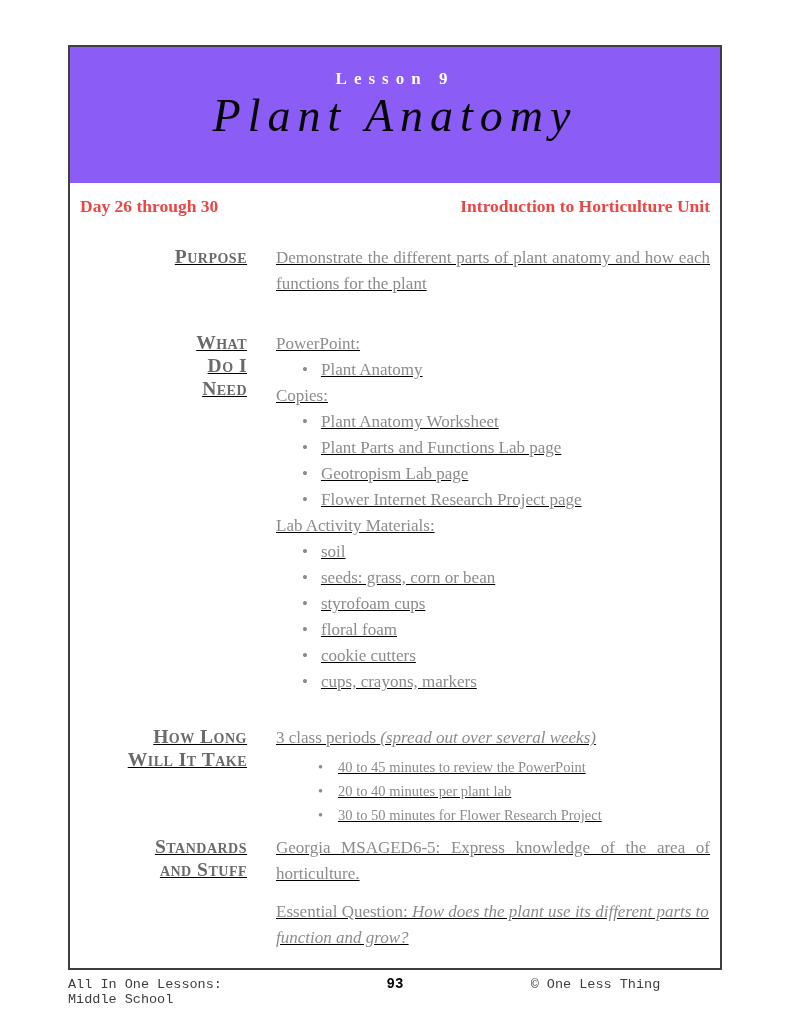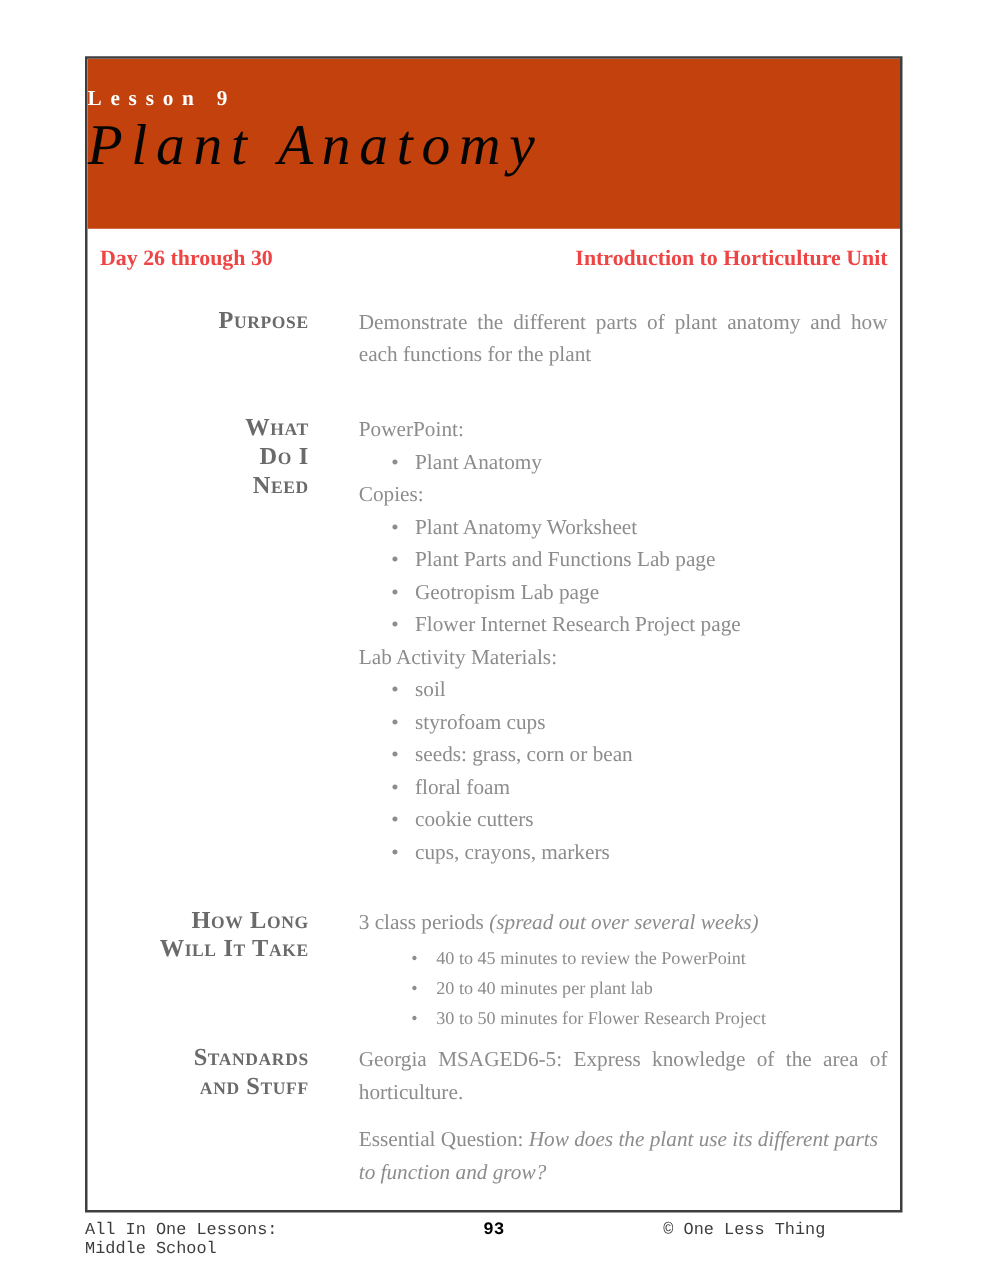--- a/index.html
+++ b/index.html
@@ -5,36 +5,36 @@
   html, body { margin:0; padding:0; }
   body {
     width:791px; height:1024px; background:#ffffff; position:relative;
     font-family:"Liberation Serif", serif;
   }
   .sheet {
     position:absolute; left:68px; top:45px; width:650px; height:921px;
     border:2px solid #3f3f3f; background:#ffffff; overflow:hidden;
   }
   .banner {
-    height:136px; background:#c2410c; text-align:left;
+    height:136px; background:#8b5cf6; text-align:center;
   }
   .lesson-number {
     padding-top:22px; font-size:17px; font-weight:bold; letter-spacing:7px;
     color:#ffffff;
   }
   .lesson-title {
     margin-top:2px; font-style:italic; font-size:46px; letter-spacing:7px;
     color:#050505; line-height:50px;
   }
   .inner { padding:12px 10px 0 10px; }
   .subrow {
     display:flex; justify-content:space-between;
     font-weight:bold; font-size:17.5px; color:#ef4444; line-height:22px;
   }
-  .row { display:grid; grid-template-columns:167px 1fr; column-gap:40px; }
+  .row { display:grid; grid-template-columns:167px 1fr; column-gap:29px;text-decoration:underline; }
   .label {
     text-align:right; font-weight:bold; font-variant:small-caps;
     color:#6a6a6a; font-size:19.5px; line-height:23px; letter-spacing:0.5px;
   }
   .body-text { color:#8c8c8c; font-size:17px; line-height:26px; }
   .just { text-align:justify; }
   ul.bullets { margin:0; padding:0; list-style:none; }
   ul.bullets li { position:relative; padding-left:45px; line-height:26px; }
   ul.bullets li::before { content:"\2022"; position:absolute; left:26px; }
   .row-purpose { margin-top:28px; }
@@ -95,22 +95,22 @@
         <div>Copies:</div>
         <ul class="bullets">
             <li>Plant Anatomy Worksheet</li>
             <li>Plant Parts and Functions Lab page</li>
             <li>Geotropism Lab page</li>
             <li>Flower Internet Research Project page</li>
           </ul>
         <div>Lab Activity Materials:</div>
         <ul class="bullets">
             <li>soil</li>
+            <li>seeds: grass, corn or bean</li>
             <li>styrofoam cups</li>
-            <li>seeds: grass, corn or bean</li>
             <li>floral foam</li>
             <li>cookie cutters</li>
             <li>cups, crayons, markers</li>
           </ul>
       </div>
     </div>
 
     <div class="row row-howlong">
       <div class="label">
         <div>How Long</div>

